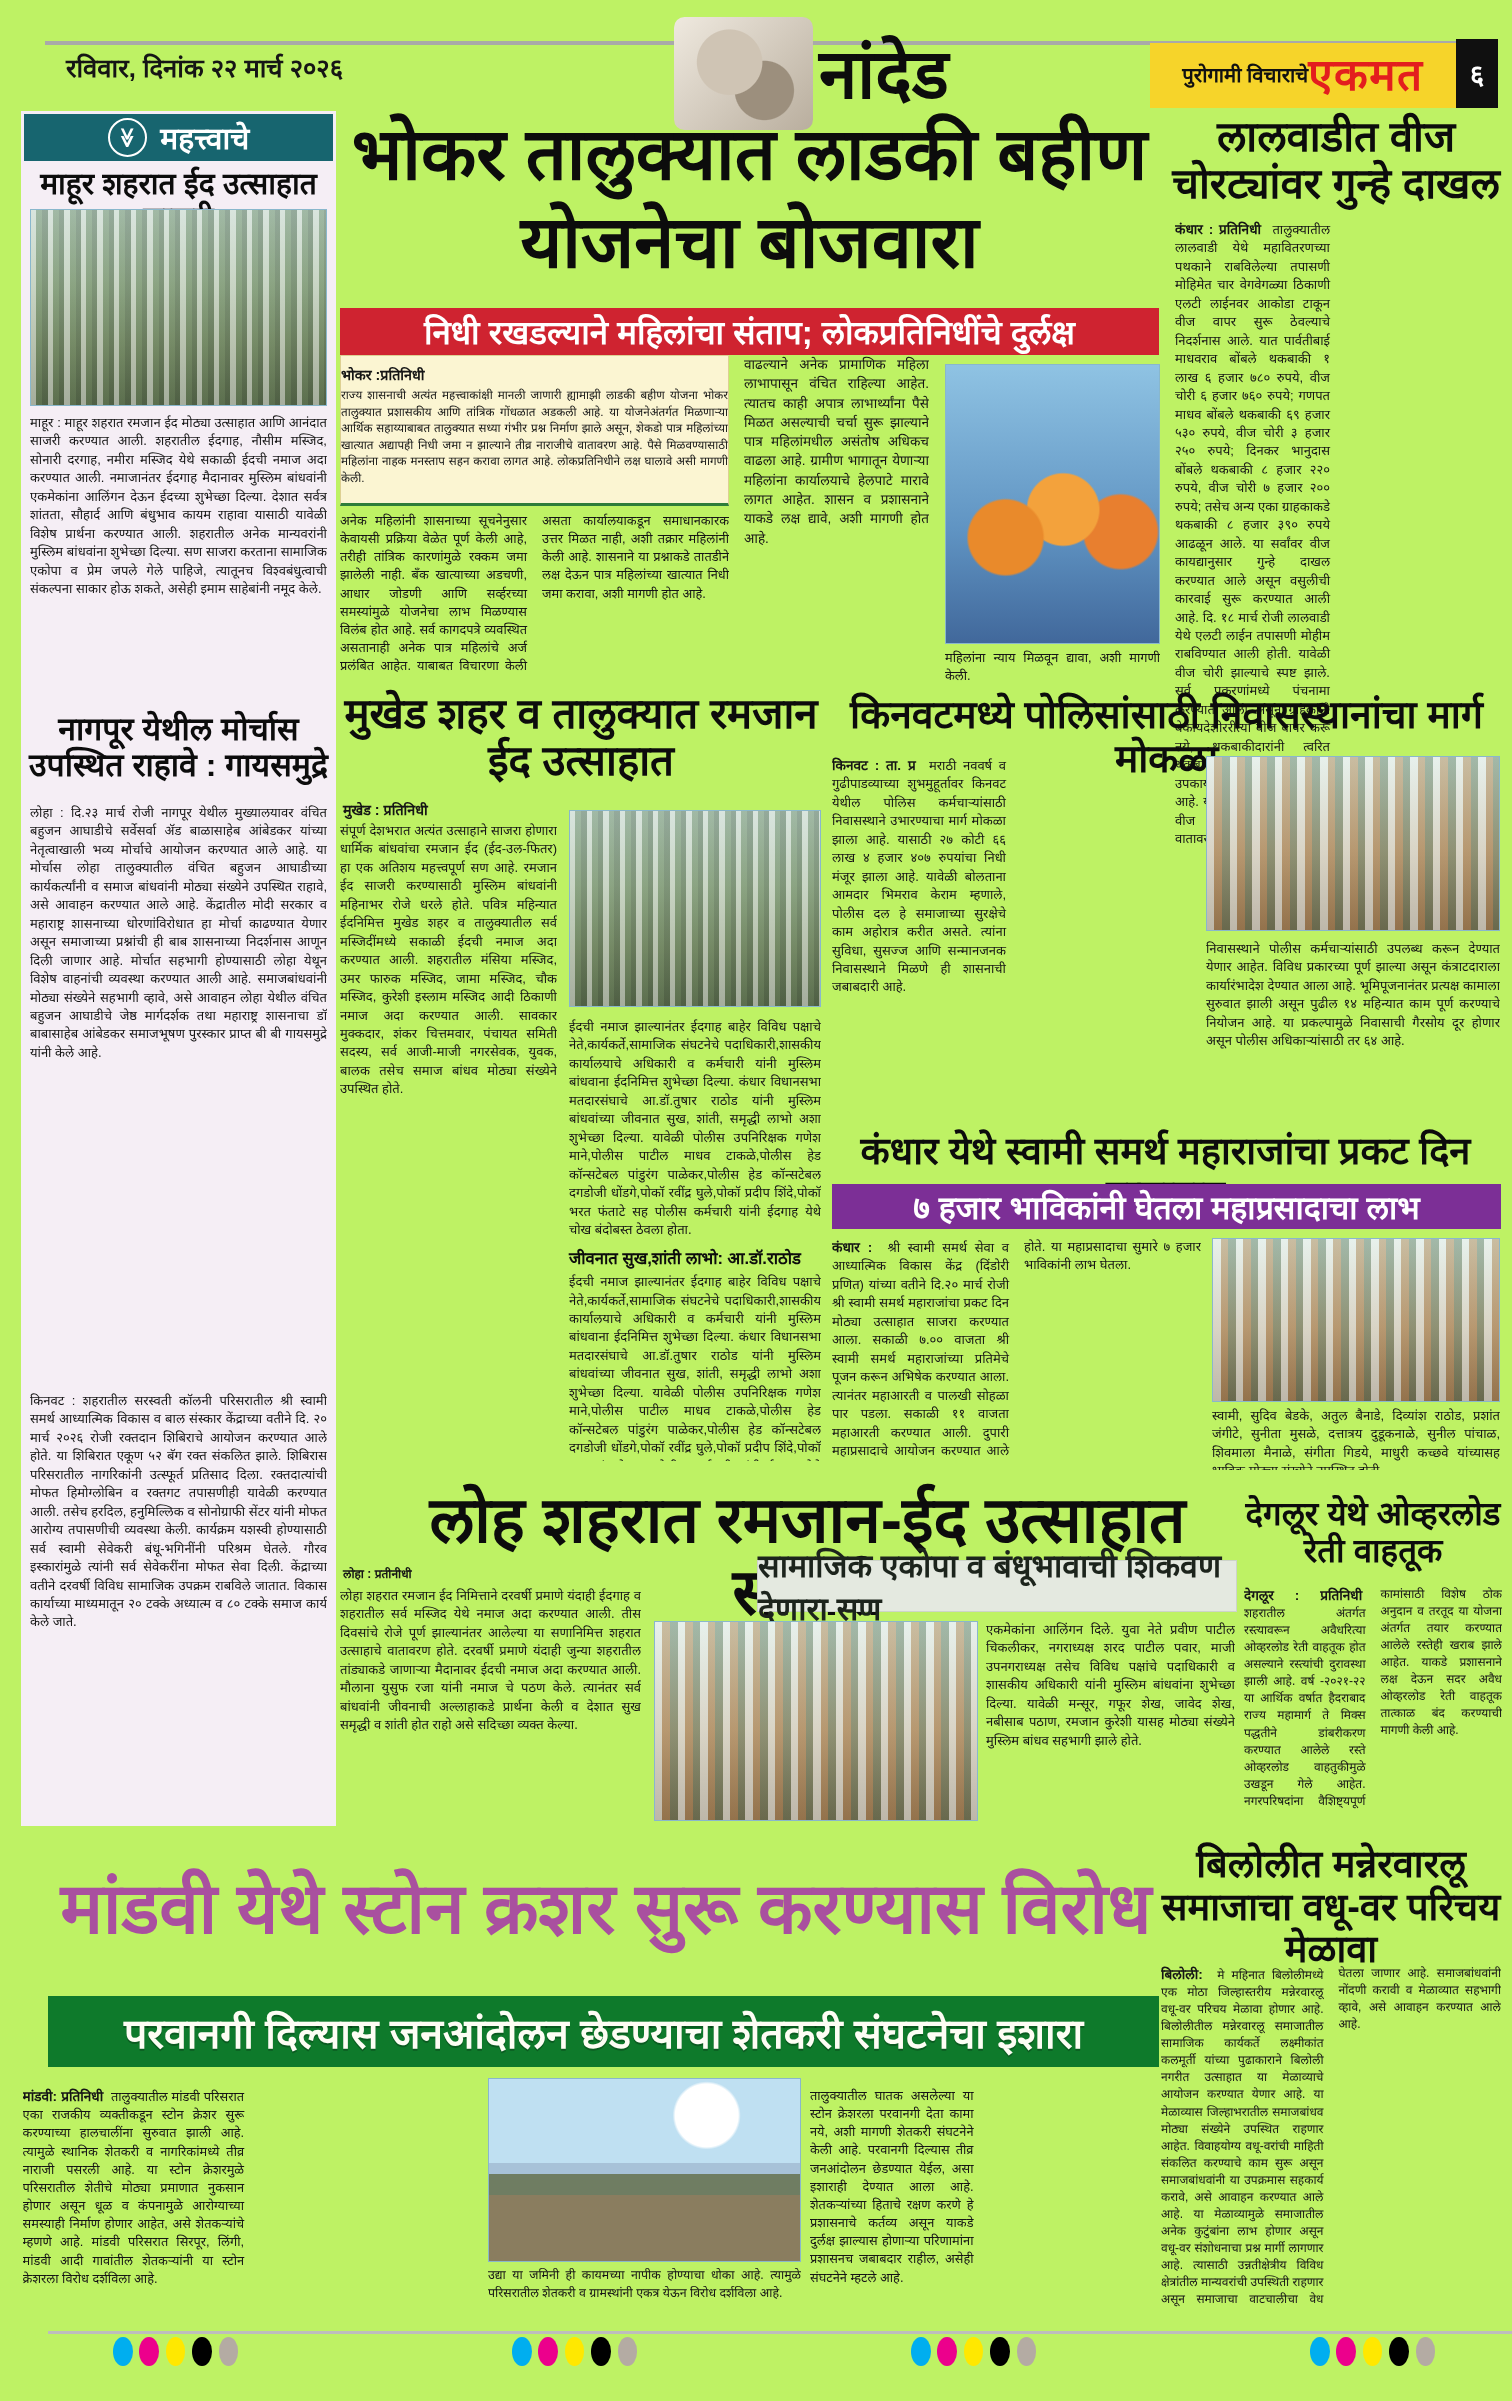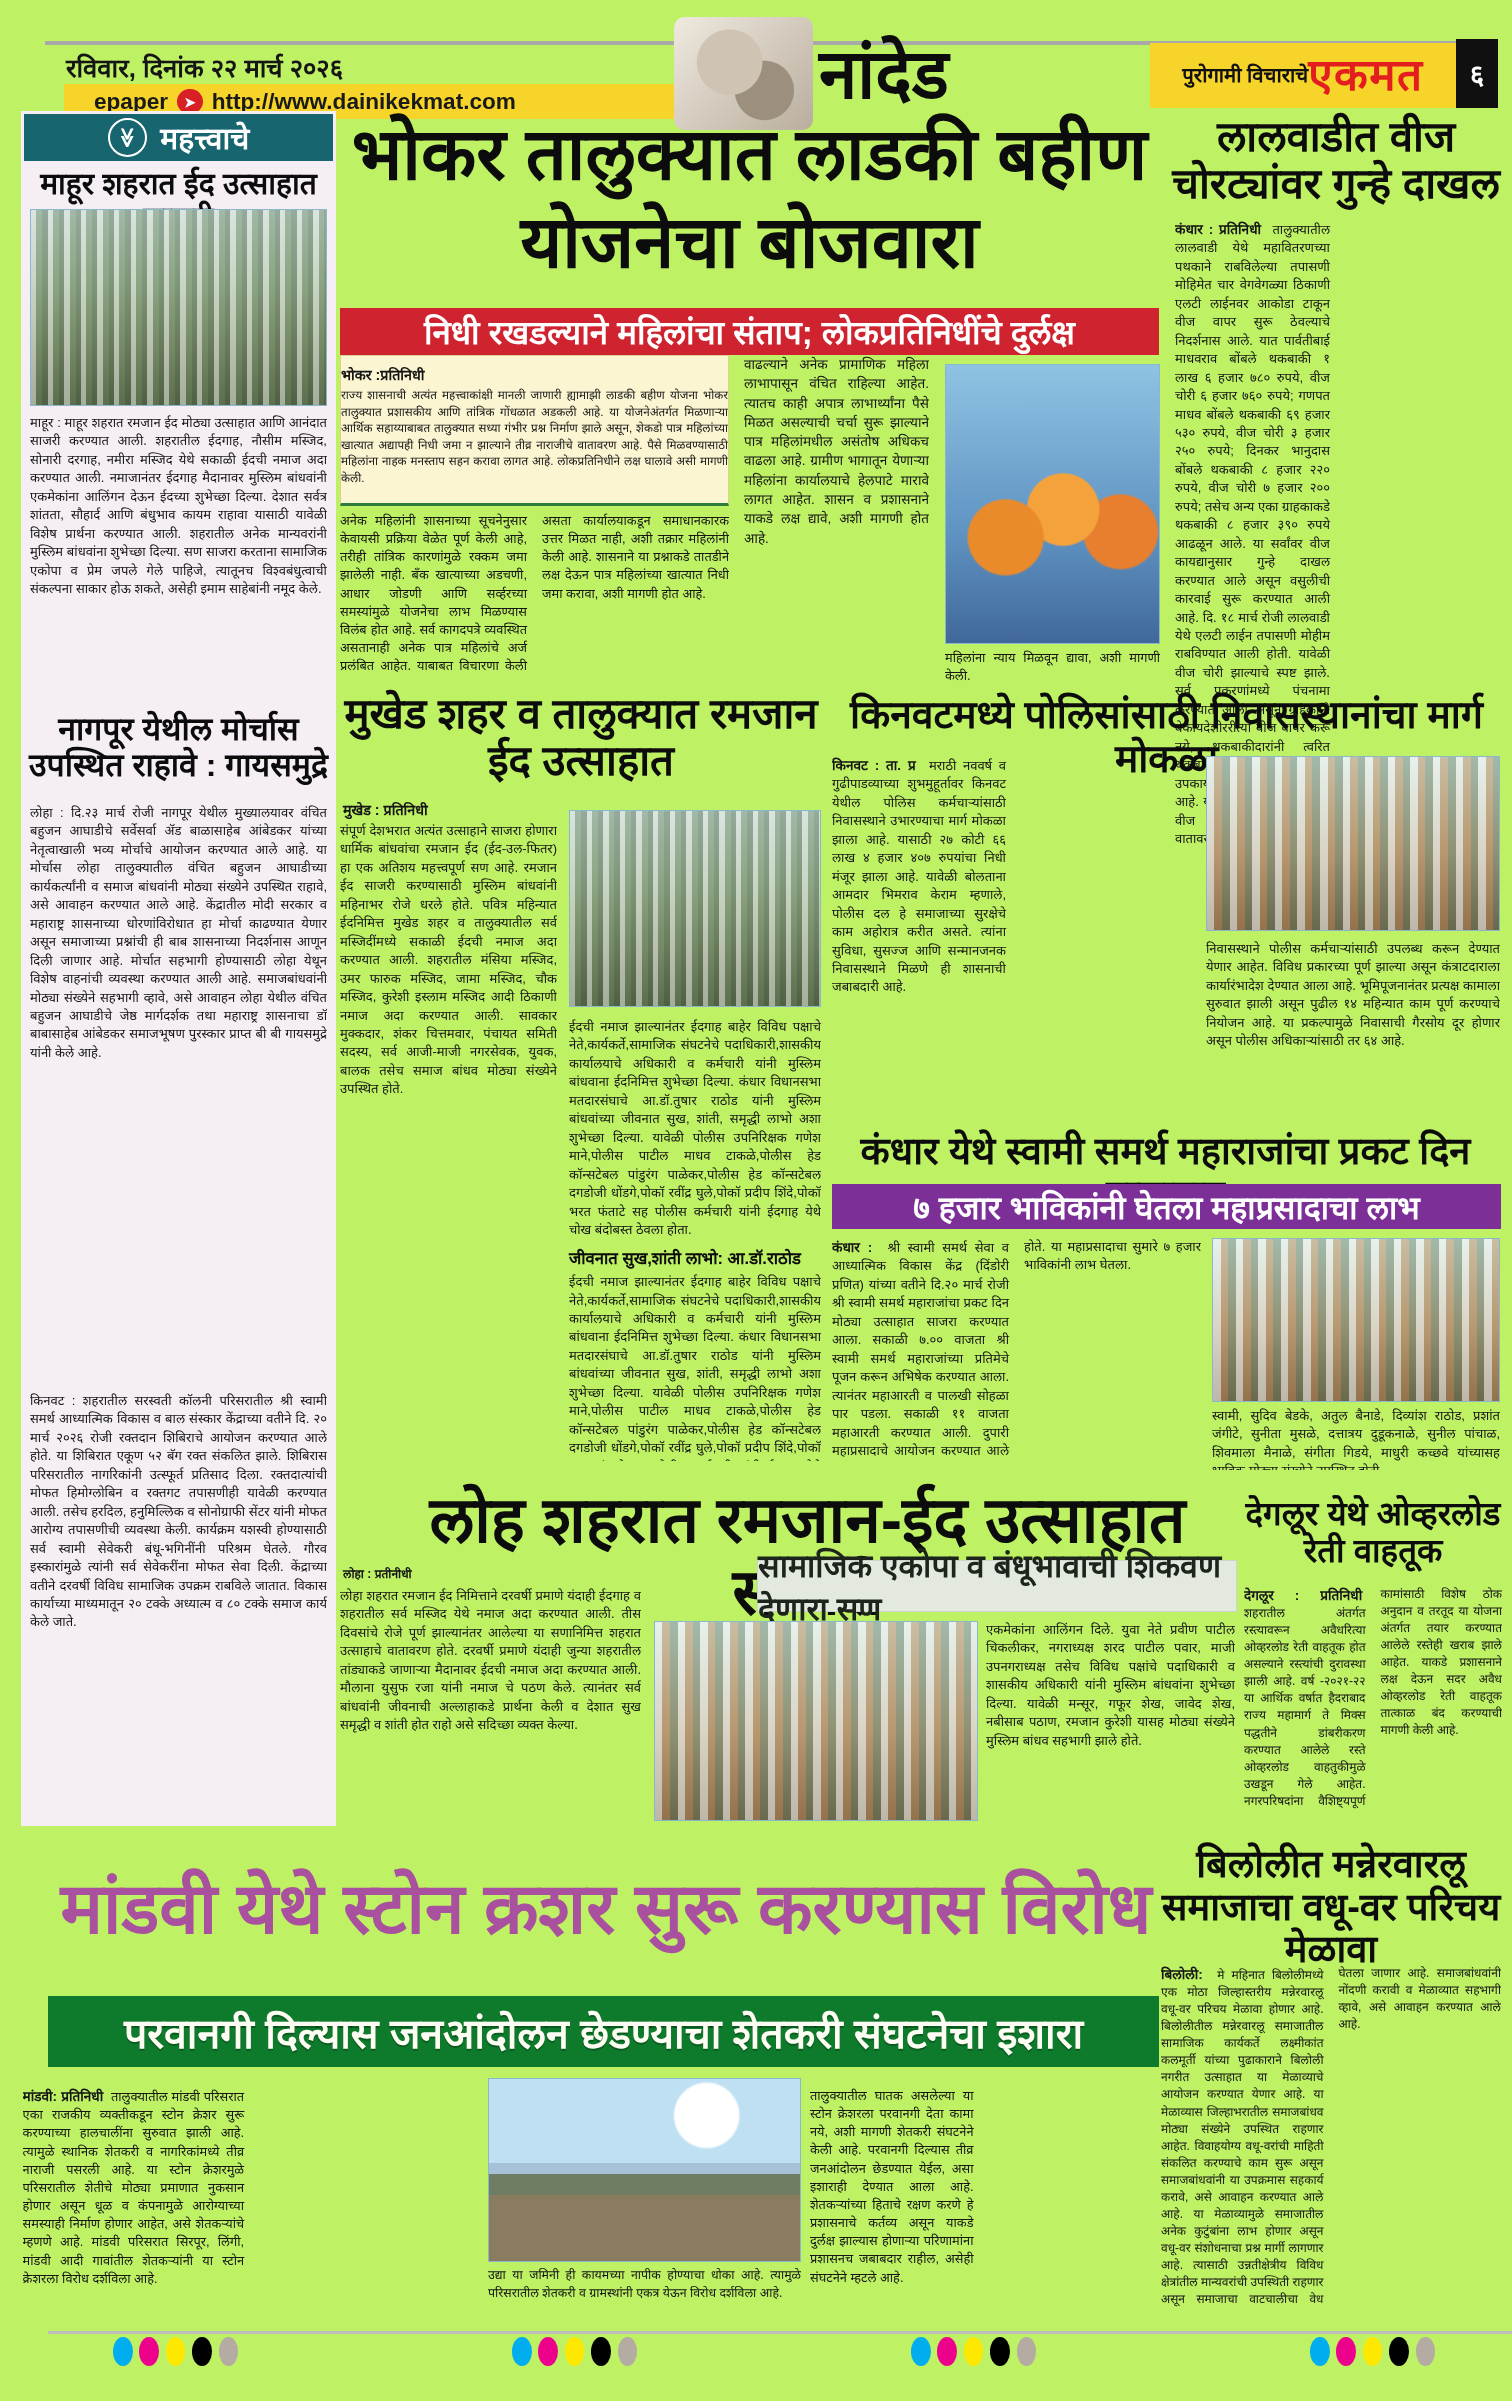--- a/index.html
+++ b/index.html
@@ -53,25 +53,20 @@
   .marks .d{display:inline-block;width:19.6px;height:29px;border-radius:50%;margin-right:6.8px;}
   .d.c{background:#00aeef}.d.m{background:#ec008c}.d.y{background:#ffe800}.d.k{background:#000000}.d.g{background:#b4aba3}
 </style>
 </head>
 <body>
 
 <div id="page">
 
   <div class="abs rule" style="left:45px;top:41px;width:1422px;height:3.8px;"></div>
   <div class="abs" style="left:66px;top:50px;font-size:25.6px;font-weight:bold;">रविवार, दिनांक २२ मार्च २०२६</div>
-  <div class="abs epband" style="left:64px;top:84px;width:715px;height:35px;">
-    <span>epaper</span>
-    <span class="epdot">➤</span>
-    <span>http://www.dainikekmat.com</span>
-  </div>
   <div class="abs mapart" style="left:674px;top:16.6px;width:139px;height:113px;"></div>
   <div class="abs h" style="left:819px;top:36px;font-size:69px;">नांदेड</div>
   <div class="abs brandbox" style="left:1150px;top:43px;width:306px;height:65px;">
     <div class="brand-tag">पुरोगामी विचाराचे</div>
     <div class="brand-name">एकमत</div>
   </div>
   <div class="abs pagenum" style="left:1456px;top:39px;width:42px;height:69px;">६</div>
 
   <div class="abs leftcol-bg" style="left:21px;top:111px;width:315px;height:1715px;"></div>
   <div class="abs teal-bar" style="left:24px;top:114px;width:309px;height:47px;font-size:30px;">

